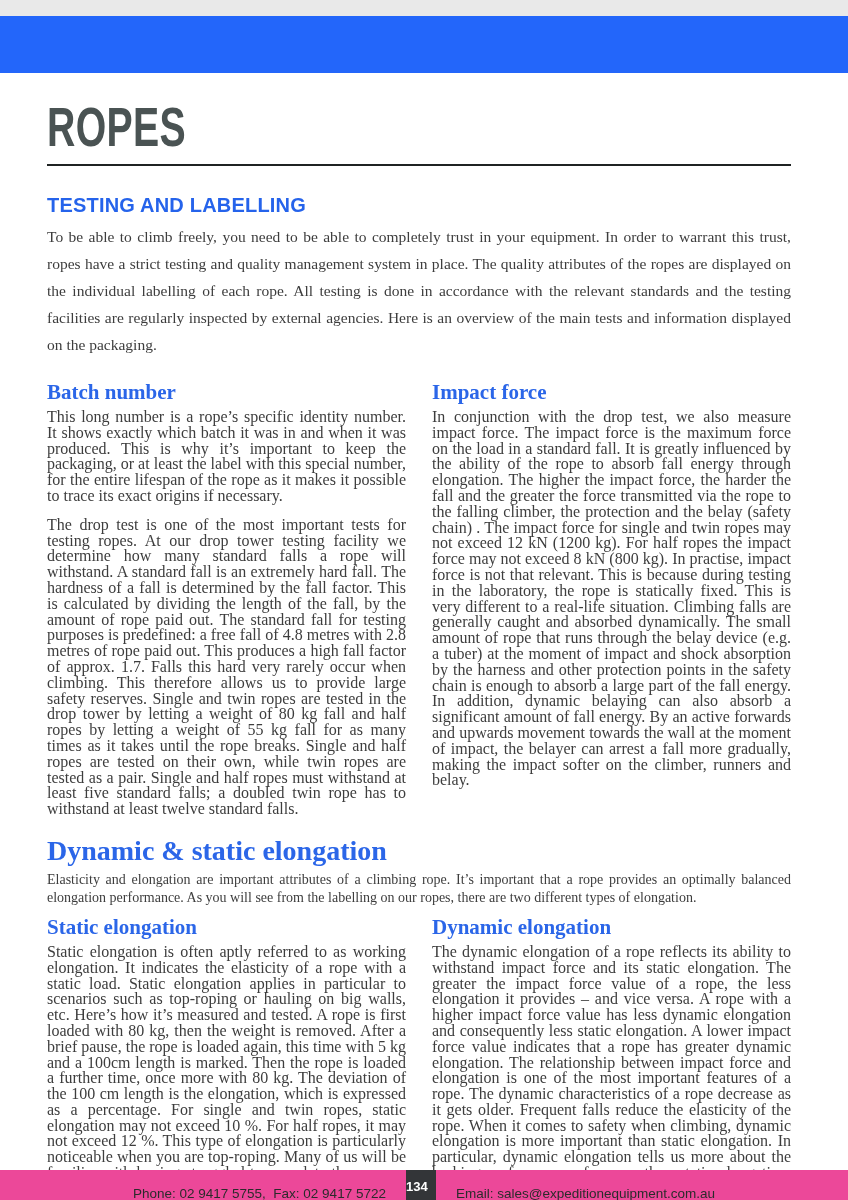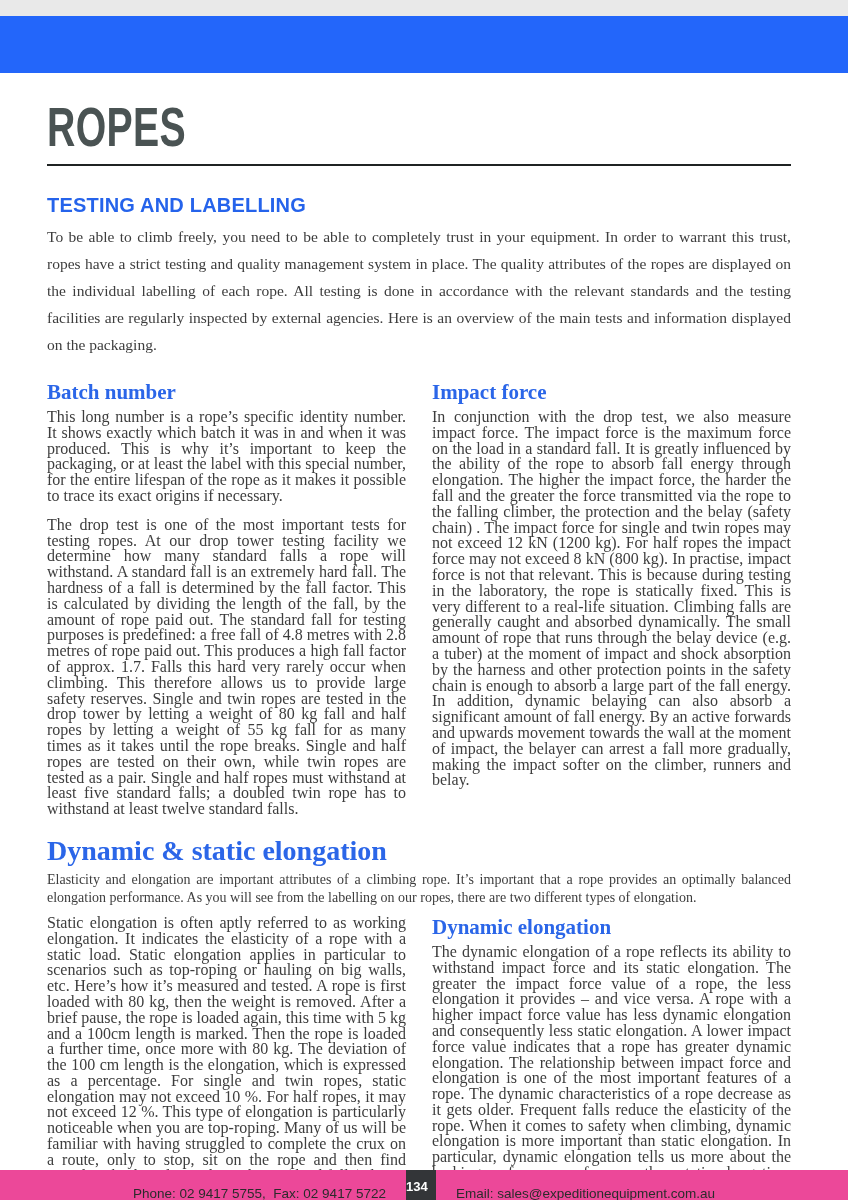--- a/index.html
+++ b/index.html
@@ -144,20 +144,21 @@
     </div>
 
     <section class="full-sec">
       <h3 class="sec-heading">Dynamic &amp; static elongation</h3>
       <p class="full-body">Elasticity and elongation are important attributes of a climbing rope. It’s important that a rope provides an optimally balanced elongation performance. As you will see from the labelling on our ropes, there are two different types of elongation.</p>
     </section>
 
     <div class="cols row3">
       <div class="col">
         <section>
+          <h3 class="sec-heading">Static elongation</h3>
           <p class="sec-body">Static elongation is often aptly referred to as working elongation. It indicates the elasticity of a rope with a static load. Static elongation applies in particular to scenarios such as top-roping or hauling on big walls, etc. Here’s how it’s measured and tested. A rope is first loaded with 80 kg, then the weight is removed. After a brief pause, the rope is loaded again, this time with 5 kg and a 100cm length is marked. Then the rope is loaded a further time, once more with 80 kg. The deviation of the 100 cm length is the elongation, which is expressed as a percentage. For single and twin ropes, static elongation may not exceed 10 %. For half ropes, it may not exceed 12 %. This type of elongation is particularly noticeable when you are top-roping. Many of us will be familiar with having struggled to complete the crux on a route, only to stop, sit on the rope and then find ourselves back underneath it. This is (thankfully) due to static elongation.</p>
         </section>
       </div>
       <div class="col">
         <section>
           <h3 class="sec-heading">Dynamic elongation</h3>
           <p class="sec-body">The dynamic elongation of a rope reflects its ability to withstand impact force and its static elongation. The greater the impact force value of a rope, the less elongation it provides – and vice versa. A rope with a higher impact force value has less dynamic elongation and consequently less static elongation. A lower impact force value indicates that a rope has greater dynamic elongation. The relationship between impact force and elongation is one of the most important features of a rope. The dynamic characteristics of a rope decrease as it gets older. Frequent falls reduce the elasticity of the rope.  When it comes to safety when climbing, dynamic elongation is more important than static elongation. In particular, dynamic elongation tells us more about the braking performance of a rope than static elongation. The dynamic elongation of a rope is measured by testing its first standard fall. It describes the amount of change in a rope’s length (as a percentage) at the moment of the fall. Climbing ropes may not exceed a maximum permissible elongation of 40%. The importance of dynamic elongation should not be underestimated.</p>
         </section>
       </div>
     </div>

